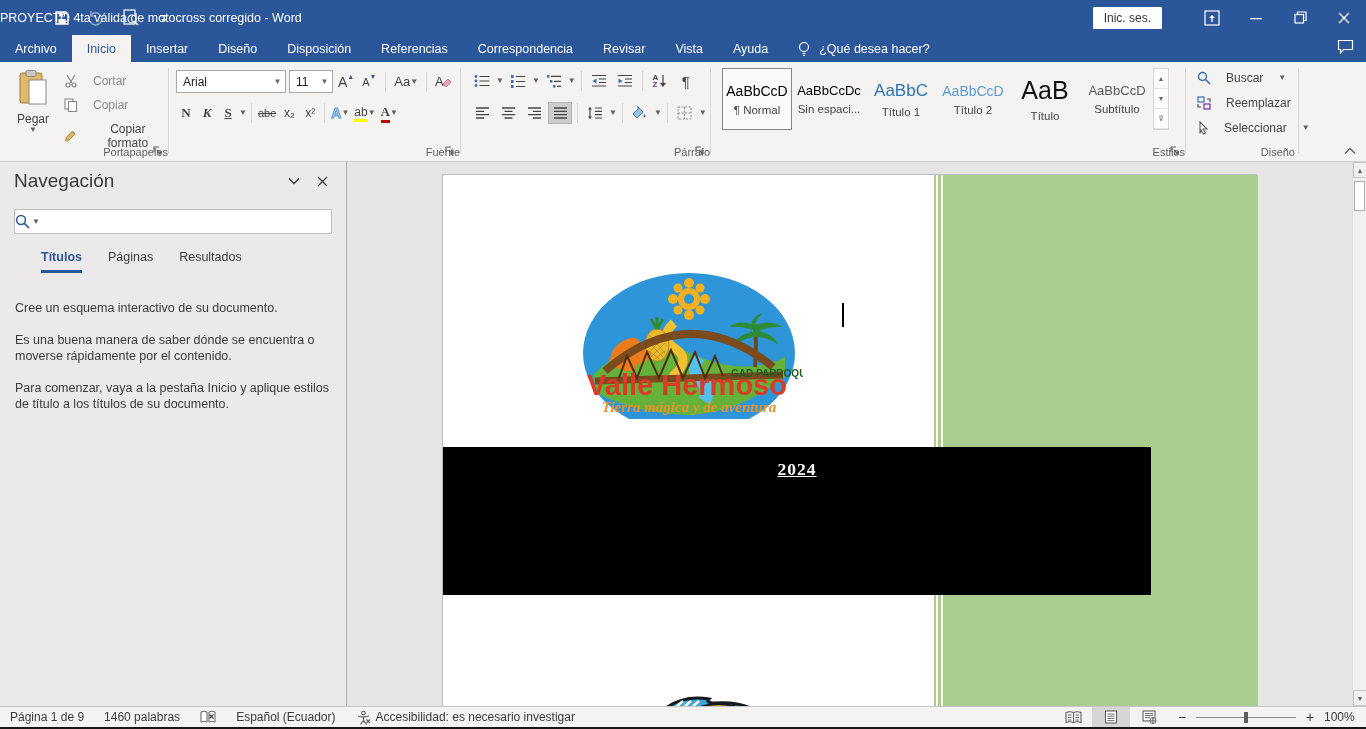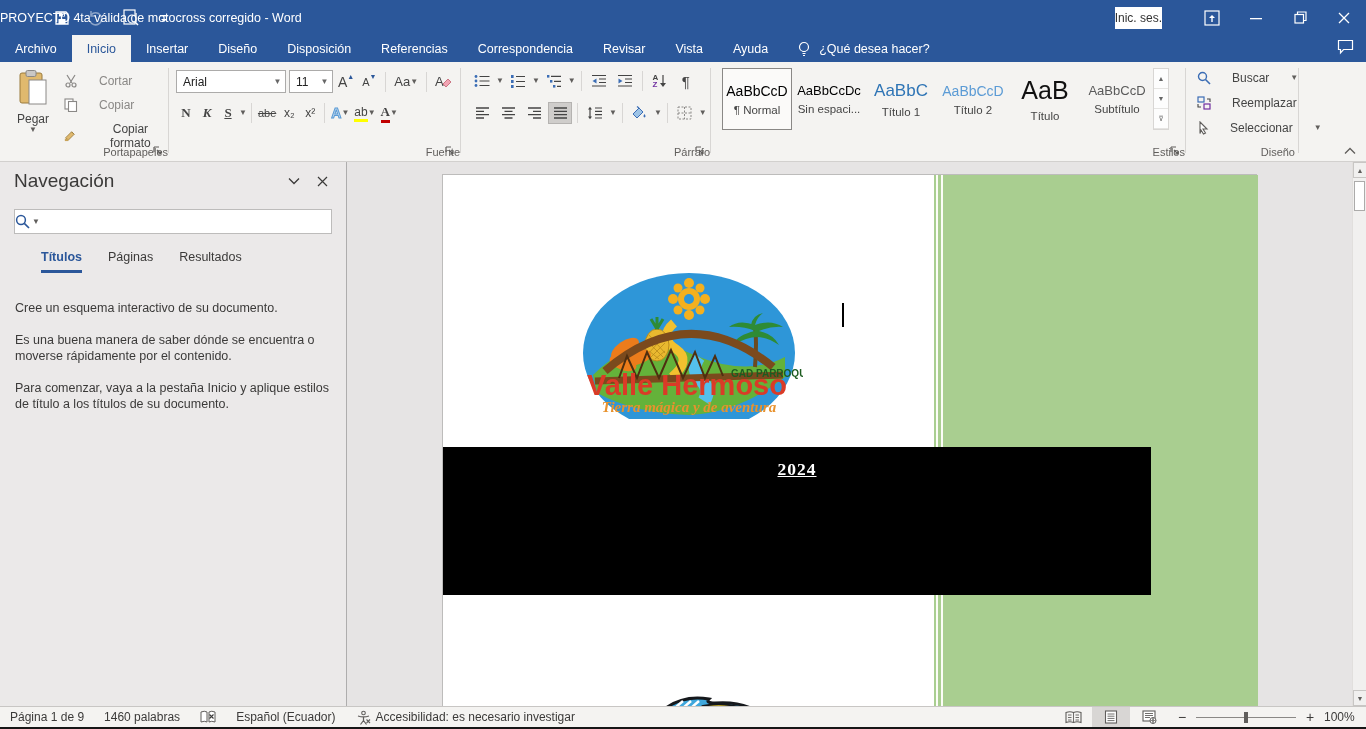--- a/index.html
+++ b/index.html
@@ -8,37 +8,37 @@
   #app { position:relative; width:1366px; height:729px; background:#e6e4e4; }
 
   
   .titlebar { position:absolute; top:0; left:0; width:100%; height:35px; background:#2b579a; display:flex; align-items:center; }
   .qat { display:flex; align-items:center; gap:14px; margin-left:52px; }
   .qat .qbtn { width:20px; height:20px; display:flex; align-items:center; justify-content:center; }
   .qat svg { display:block; }
   .dim { opacity:.45; }
   .win-title { position:absolute; left:0; right:0; color:#ffffff; font-size:12.5px; pointer-events:none; }
   .tb-right { position:absolute; right:0; top:0; height:35px; display:flex; align-items:center; }
-  .signin { background:#ffffff; color:#333; font-size:12px; padding:4px 0; margin-right:28px; cursor:default; }
+  .signin { background:#ffffff; color:#333; font-size:12px; padding:4px 11px; margin-right:28px; cursor:default; }
   .winbtn { width:44px; height:35px; display:flex; align-items:center; justify-content:center; color:#fff; }
 
   
   .tabrow { position:absolute; top:35px; left:0; width:100%; height:27px; background:#2b579a; display:flex; align-items:stretch; color:#fff; font-size:12.5px; }
   .tab { padding:0 15px; display:flex; align-items:center; cursor:default; }
   .tab.active { background:#f4f3f1; color:#2b579a; }
   .helpzone { display:flex; align-items:center; gap:8px; margin-left:14px; }
   .tabrow .comment { position:absolute; right:12px; top:4px; }
 
   
   .ribbon { position:absolute; top:62px; left:0; width:100%; height:100px; background:#f4f3f1; border-bottom:1px solid #d2d0ce; font-size:12px; color:#444; }
   .grp { position:absolute; top:0; bottom:0; }
   .vline { position:absolute; top:6px; bottom:8px; width:1px; background:#d8d6d4; }
   .glabel { position:absolute; bottom:3px; left:0; right:0; text-align:right; font-size:11px; color:#605e5c; }
   .launcher { position:absolute; bottom:4px; right:4px; width:12px; height:12px; display:flex; align-items:center; justify-content:center; }
-  .rbtn { display:inline-flex; align-items:center; gap:21px; padding:2px 4px; border-radius:2px; color:#444; }
+  .rbtn { display:inline-flex; align-items:center; gap:15px; padding:2px 4px; border-radius:2px; color:#444; }
   .caret { font-size:8px; color:#605e5c; line-height:1; }
   .combo { background:#fff; border:1px solid #acabaa; height:23px; display:flex; align-items:center; font-size:12px; color:#222; }
   .combo .cval { padding:0 6px; flex:1; }
   .combo .cdrop { width:16px; text-align:center; color:#666; font-size:8px; border-left:1px solid transparent; }
 
   
   .grp-clip { left:0; width:168px; }
   .paste-big { position:absolute; left:10px; top:8px; width:46px; height:66px; display:flex; flex-direction:column; align-items:center; }
   .paste-big .plabel { margin-top:4px; font-size:12px; }
   .clip-col { position:absolute; left:60px; top:10px; display:flex; flex-direction:column; gap:6px; }

